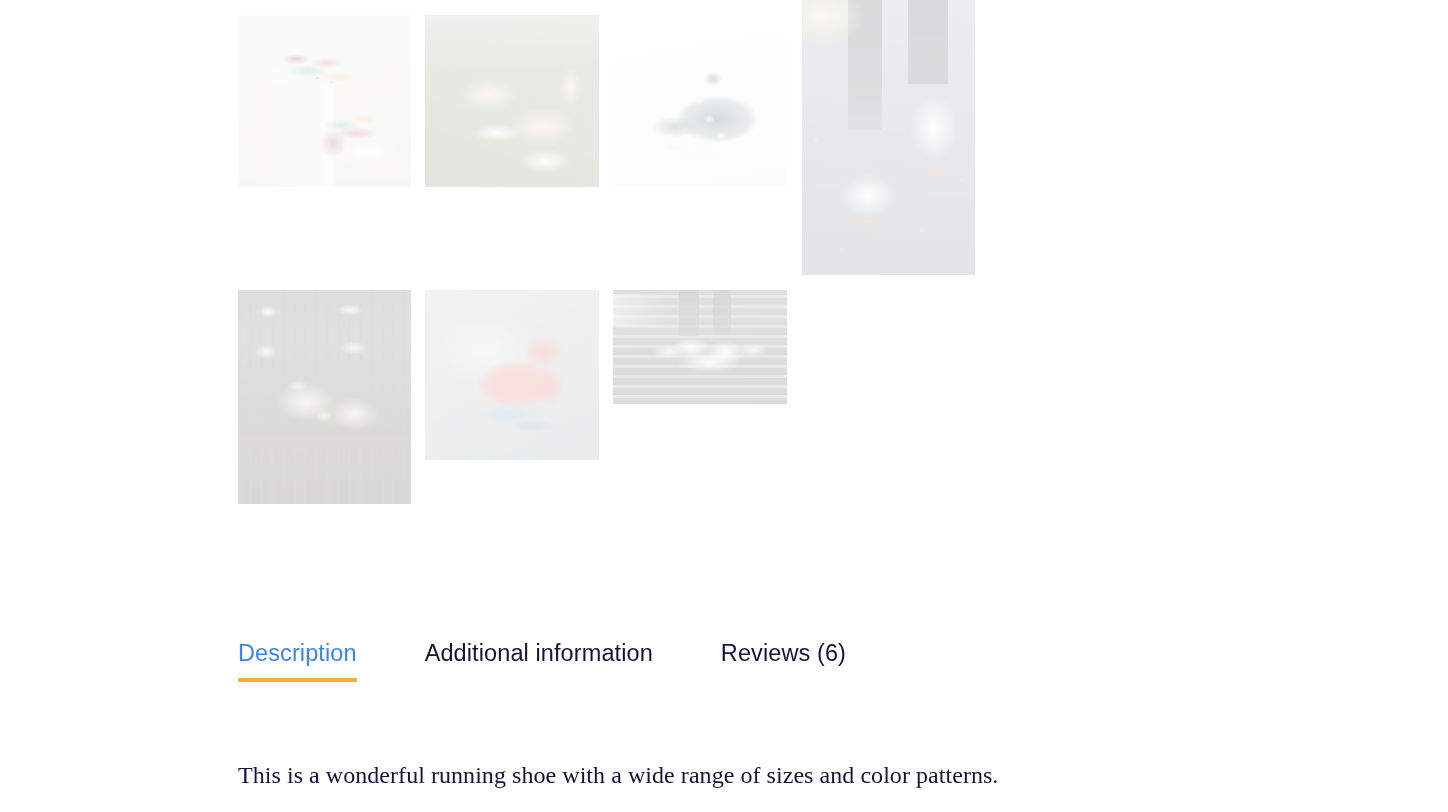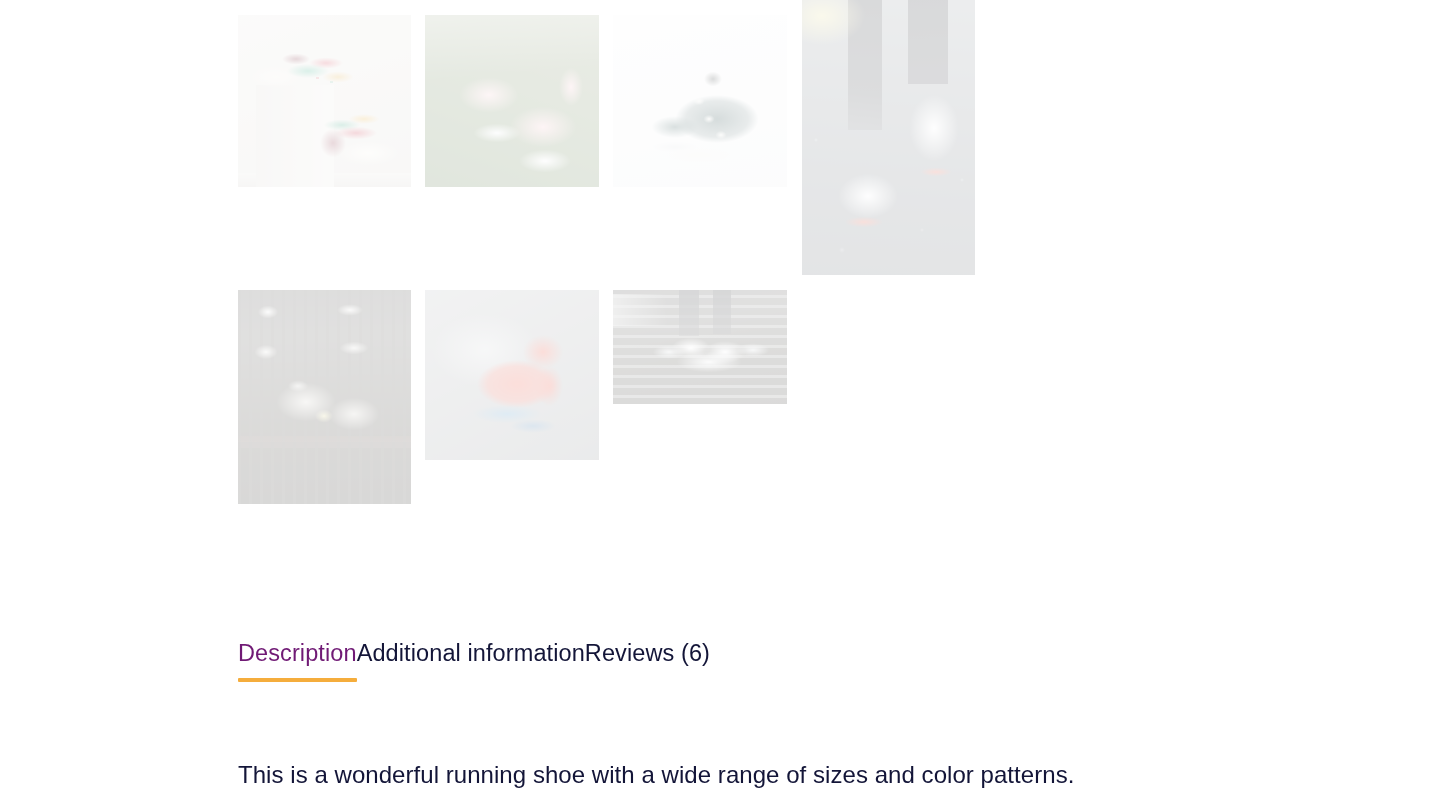--- a/index.html
+++ b/index.html
@@ -192,39 +192,40 @@
   .tab {
     position: relative;
     font-size: 23.5px;
     line-height: 1;
     letter-spacing: 0.1px;
     color: #131538;
     padding: 6px 0 16px 0;
     cursor: pointer;
     white-space: nowrap;
   }
-  .tab + .tab { }
-  .tab.is-active { color: #701a75; text-align: center; }
+  .tab + .tab { margin-left: 68px; }
+  .tab.is-active { color: #3b82f6; text-align: center; }
   .tab.is-active::after {
     content: "";
     position: absolute;
     left: 0;
     bottom: 0;
     width: 100%;
     height: 4px;
     background: #f5ad3c;
     border-radius: 1px;
   }
 
   
   .panel {
     position: absolute;
     left: 238px;
     top: 758px;
     width: 1100px;
+    font-family: Liberation Serif, serif;
   }
   .panel p {
     margin: 0;
     font-size: 24px;
     line-height: 1.45;
     color: #131538;
     letter-spacing: 0.05px;
   }
 </style>
 </head>

